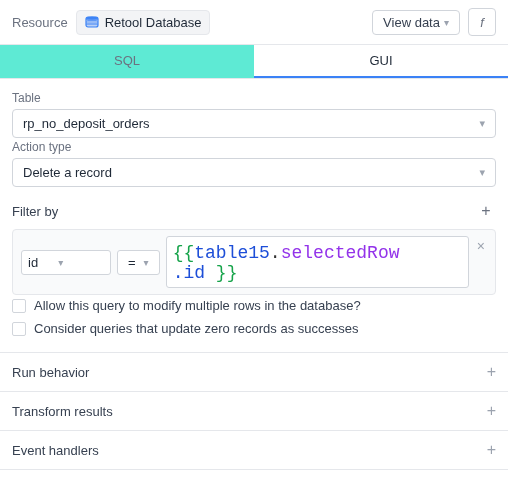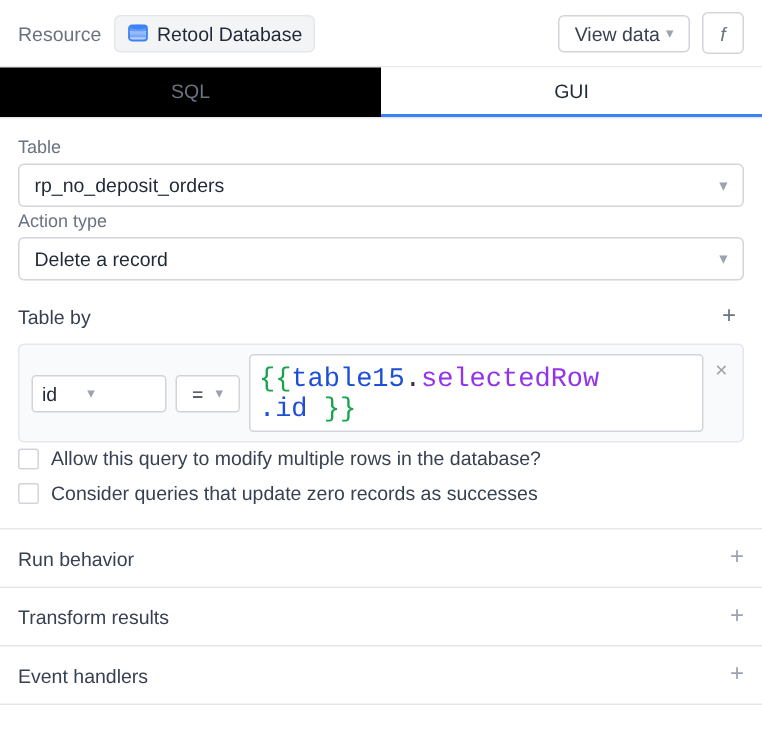--- a/index.html
+++ b/index.html
@@ -85,21 +85,21 @@
       border-bottom: 1px solid #e5e7eb;
     }
 
     .tab {
       flex: 1;
       text-align: center;
       padding: 8px 0;
       font-size: 13px;
       cursor: pointer;
       color: #6b7280;
-      background: #000000;
+      background: #5eead4;
       border-bottom: 2px solid transparent;
     }
 
     .tab.active {
       color: #1f2937;
       background: #fff;
       border-bottom: 2px solid #3b82f6;
       font-weight: 500;
     }
 
@@ -319,21 +319,21 @@
   </div>
 
   <div class="field-label">Action type</div>
   <div class="select-box">
     <span>Delete a record</span>
     <span class="chevron-down">▾</span>
   </div>
 
   <div class="filter-section">
     <div class="filter-header">
-      <span class="filter-title">Table by</span>
+      <span class="filter-title">Filter by</span>
       <div class="plus-btn">+</div>
     </div>
 
     <div class="filter-row">
       <div class="filter-field">
         <span>id</span>
         <span style="color:#9ca3af; font-size:10px; margin-left:4px;">▾</span>
       </div>
 
       <div class="filter-op">

